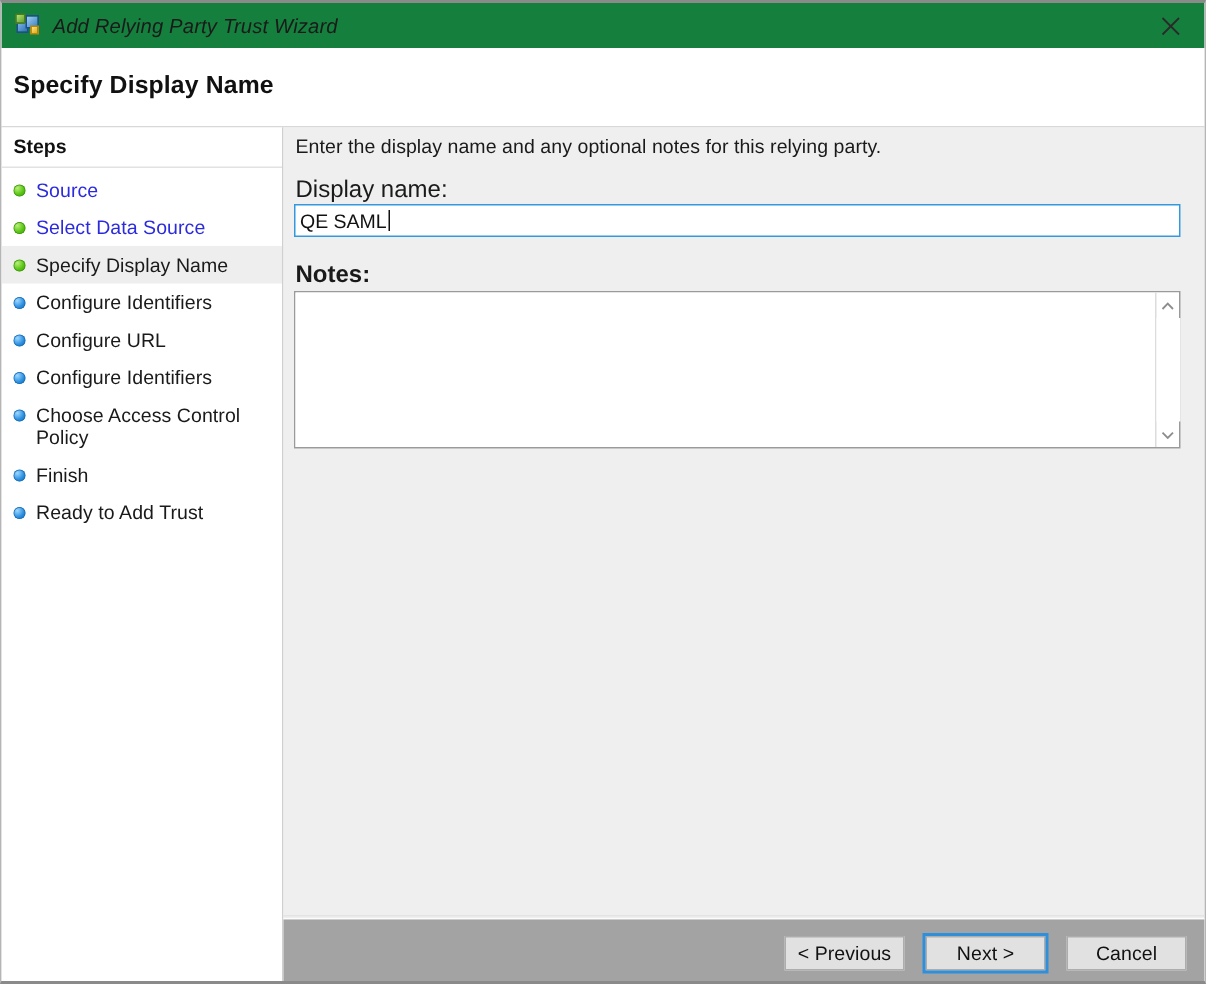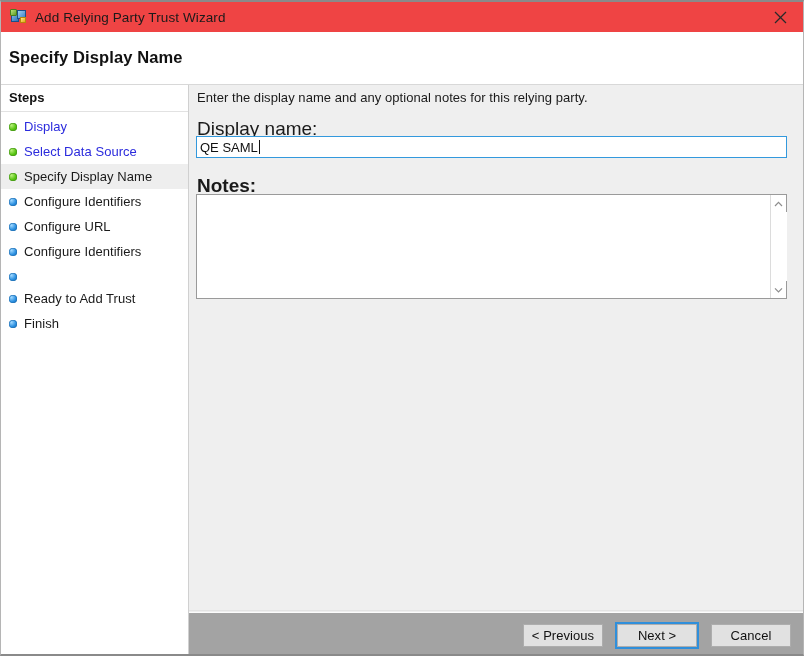--- a/index.html
+++ b/index.html
@@ -22,23 +22,24 @@
     border-bottom: 2px solid #8a8a8a;
     overflow: hidden;
   }
 
   
   .titlebar {
     position: absolute;
     left: 0; top: 0;
     width: 802px;
     height: 30px;
-    background: #ef4444;
+    background: #15803d;
     display: flex;
     align-items: center;
+    font-style: italic;
   }
   .title-icon {
     width: 18px; height: 18px;
     margin-left: 9px; margin-right: 7px;
     position: relative;
     flex: none;
   }
   .title-icon .sq-blue-a {
     position: absolute; left: 1px; top: 6px;
     width: 8px; height: 8px;
@@ -185,21 +186,21 @@
   .intro-text {
     position: absolute;
     left: 8px; top: 5px;
     font-size: 13px;
     color: #1a1a1a;
     letter-spacing: 0.05px;
     text-align: right;
   }
   .field-label {
     position: absolute;
-    font-size: 19px;
+    font-size: 16px;
     color: #1a1a1a;
     text-align: right;
   }
   .label-display { left: 8px; top: 33px; }
   .label-notes   { left: 8px; top: 90px; font-weight: bold; }
 
   .display-input {
     position: absolute;
     left: 7px; top: 51px;
     width: 591px; height: 22px;
@@ -328,21 +329,21 @@
 
   <div class="body-area">
 
     <div class="sidebar">
       <div class="steps-title">Steps</div>
       <div class="steps-title-rule"></div>
 
       <div class="steps-list">
         <div class="step">
           <span class="bullet green"></span>
-          <span class="step-label link">Display</span>
+          <span class="step-label link">Source</span>
         </div>
         <div class="step">
           <span class="bullet green"></span>
           <span class="step-label link">Select Data Source</span>
         </div>
         <div class="step current">
           <span class="bullet green"></span>
           <span class="step-label">Specify Display Name</span>
         </div>
         <div class="step">
@@ -352,28 +353,29 @@
         <div class="step">
           <span class="bullet blue"></span>
           <span class="step-label">Configure URL</span>
         </div>
         <div class="step">
           <span class="bullet blue"></span>
           <span class="step-label">Configure Identifiers</span>
         </div>
         <div class="step">
           <span class="bullet blue"></span>
+          <span class="step-label" style="max-width:150px;">Choose Access Control Policy</span>
+        </div>
+        <div class="step">
+          <span class="bullet blue"></span>
+          <span class="step-label">Finish</span>
         </div>
         <div class="step">
           <span class="bullet blue"></span>
           <span class="step-label">Ready to Add Trust</span>
-        </div>
-        <div class="step">
-          <span class="bullet blue"></span>
-          <span class="step-label">Finish</span>
         </div>
       </div>
     </div>
     <div class="sidebar-rule"></div>
 
     <div class="main-panel">
 
       <div class="intro-text">Enter the display name and any optional notes for this relying party.</div>
 
       <div class="field-label label-display">Display name:</div>

